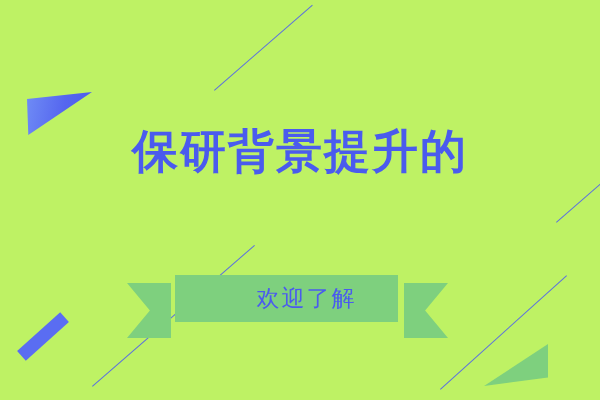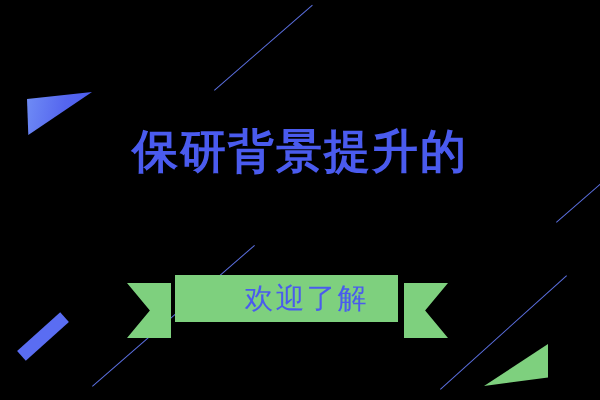--- a/index.html
+++ b/index.html
@@ -9,21 +9,21 @@
   body {
     width: 600px;
     height: 400px;
     overflow: hidden;
     font-family: "DejaVu Sans", "Liberation Sans", sans-serif;
   }
   #poster {
     position: relative;
     width: 600px;
     height: 400px;
-    background: #000000;
+    background: #bef264;
     overflow: hidden;
   }
 
   
   .deco { position: absolute; }
 
   
   .arrow-tl {
     left: 27px;
     top: 92px;
@@ -112,21 +112,21 @@
     top: 0;
     width: 223px;
     height: 47px;
     background: #7ed07e;
     display: flex;
     align-items: center;
     justify-content: center;
   }
   .ribbon-text {
     color: #4a5bee;
-    font-size: 29px;
+    font-size: 23px;
     line-height: 23px;
     letter-spacing: 2px;
     white-space: nowrap;
     margin-left: 40px;
   }
 </style>
 </head>
 <body>
 
 <div id="poster">

